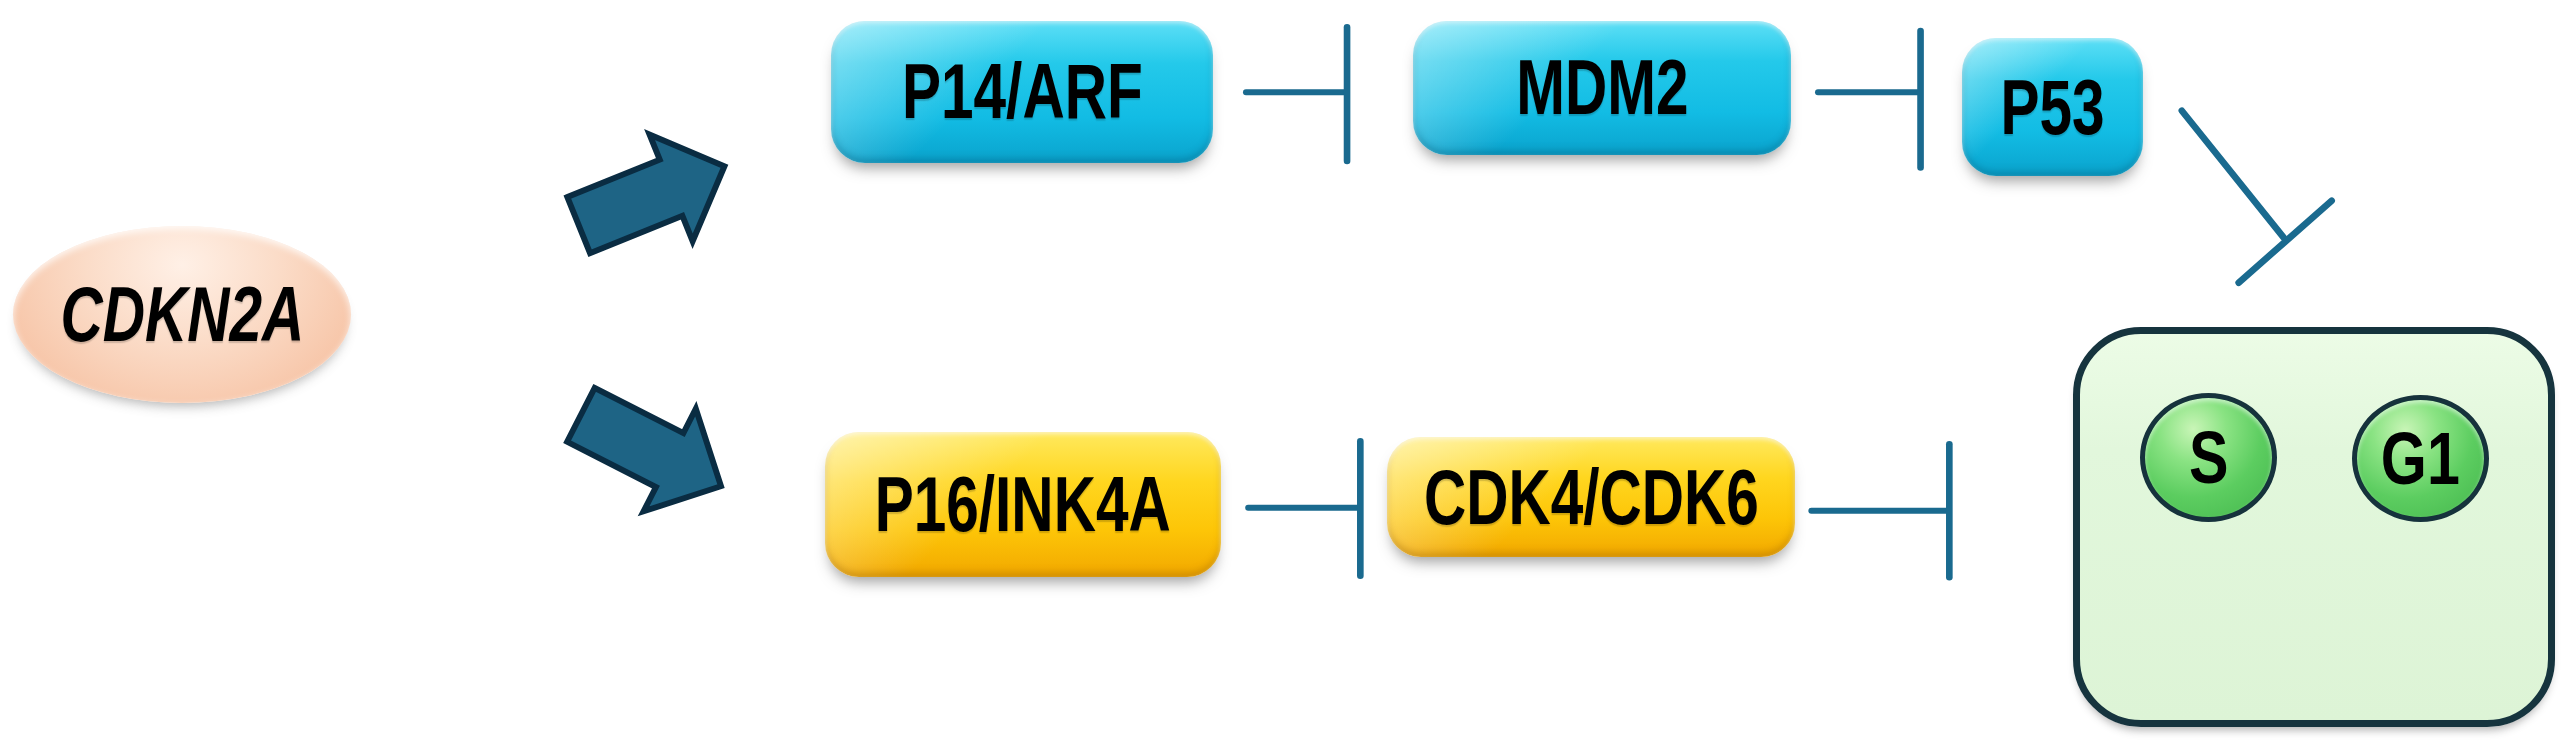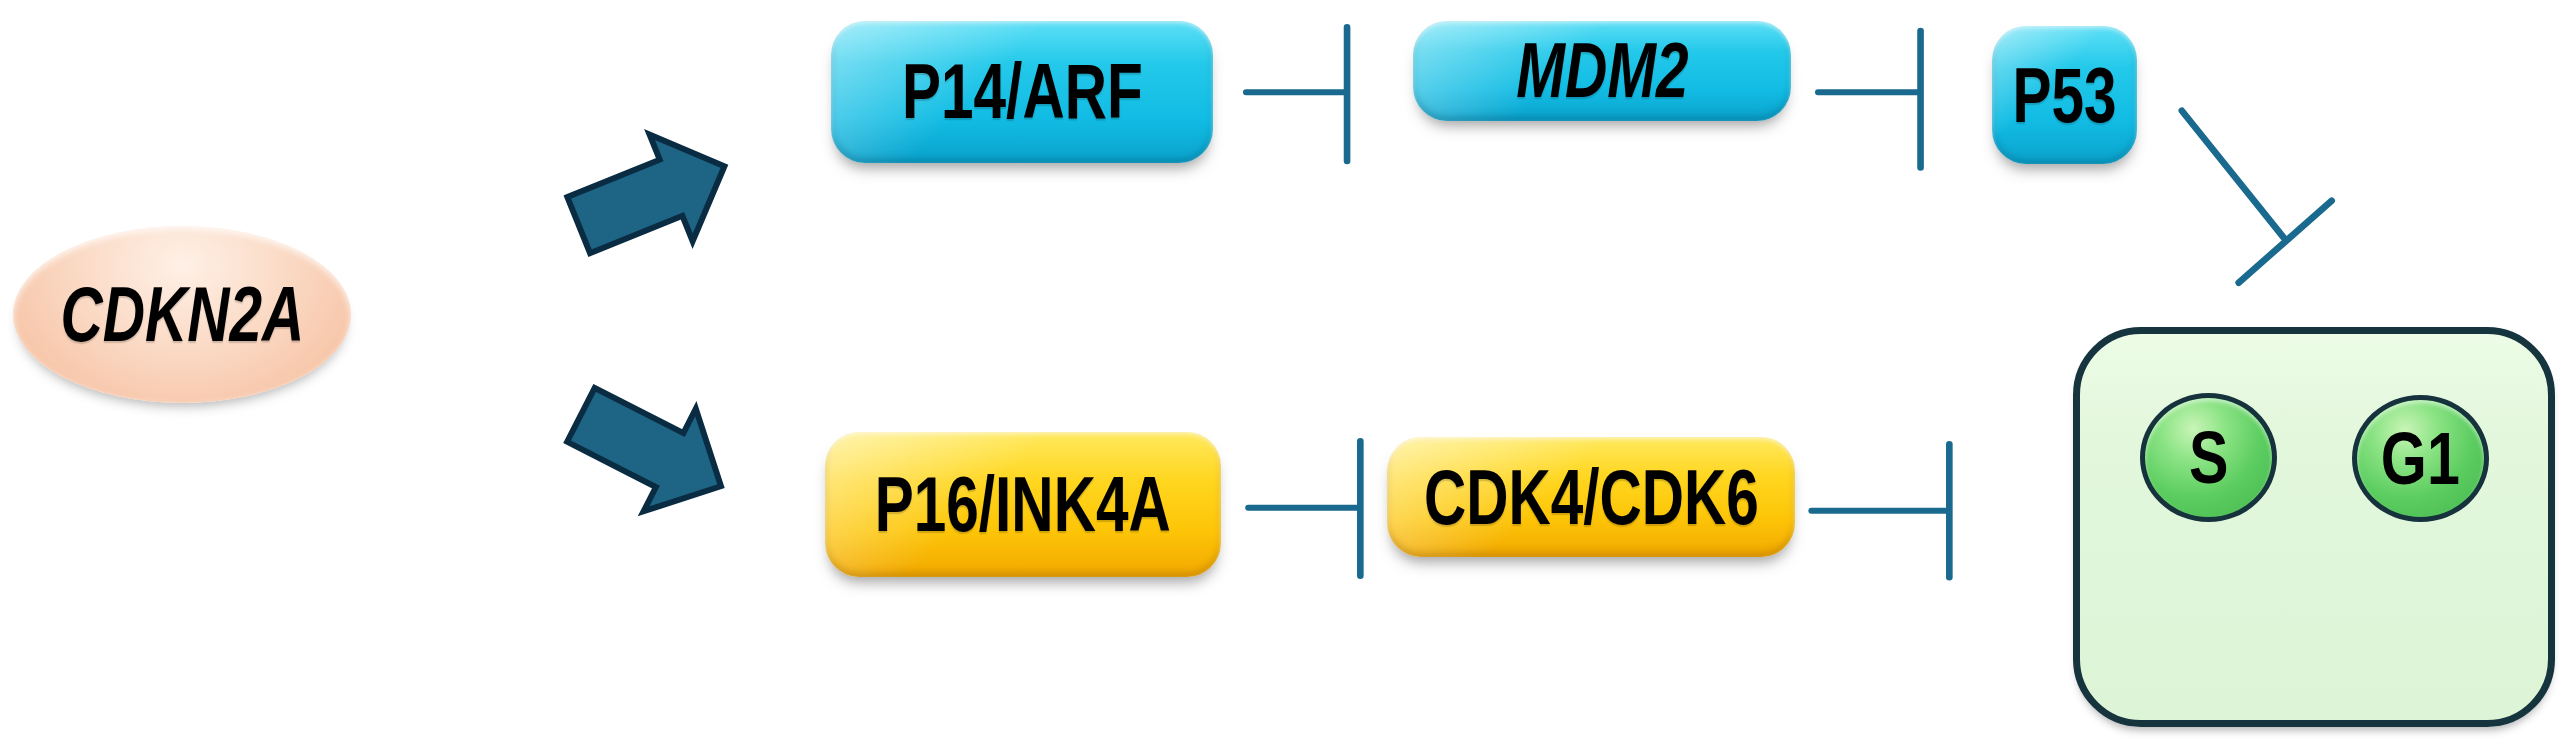--- a/index.html
+++ b/index.html
@@ -117,25 +117,25 @@
   </svg>
 
   <div class="node ellipse-peach" style="left:13.3px;top:226px;width:338px;height:177px;">
     <span class="node-label fs-main">CDKN2A</span>
   </div>
 
   <div class="node box-cyan" style="left:831px;top:20.7px;width:382px;height:142px;">
     <span class="node-label fs-main">P14/ARF</span>
   </div>
 
-  <div class="node box-cyan" style="left:1413px;top:20.7px;width:378px;height:100px;font-style:italic;">
+  <div class="node box-cyan" style="left:1413px;top:20.7px;width:378px;height:134px;">
     <span class="node-label fs-main">MDM2</span>
   </div>
 
-  <div class="node box-cyan" style="left:1962px;top:26px;width:145px;height:138px;margin-left:30px;">
+  <div class="node box-cyan" style="left:1962px;top:38px;width:181px;height:138px;">
     <span class="node-label fs-main">P53</span>
   </div>
 
   <div class="node box-yellow" style="left:825px;top:432px;width:396px;height:145px;">
     <span class="node-label fs-main">P16/INK4A</span>
   </div>
 
   <div class="node box-yellow" style="left:1387px;top:437px;width:408px;height:120px;">
     <span class="node-label fs-main">CDK4/CDK6</span>
   </div>

